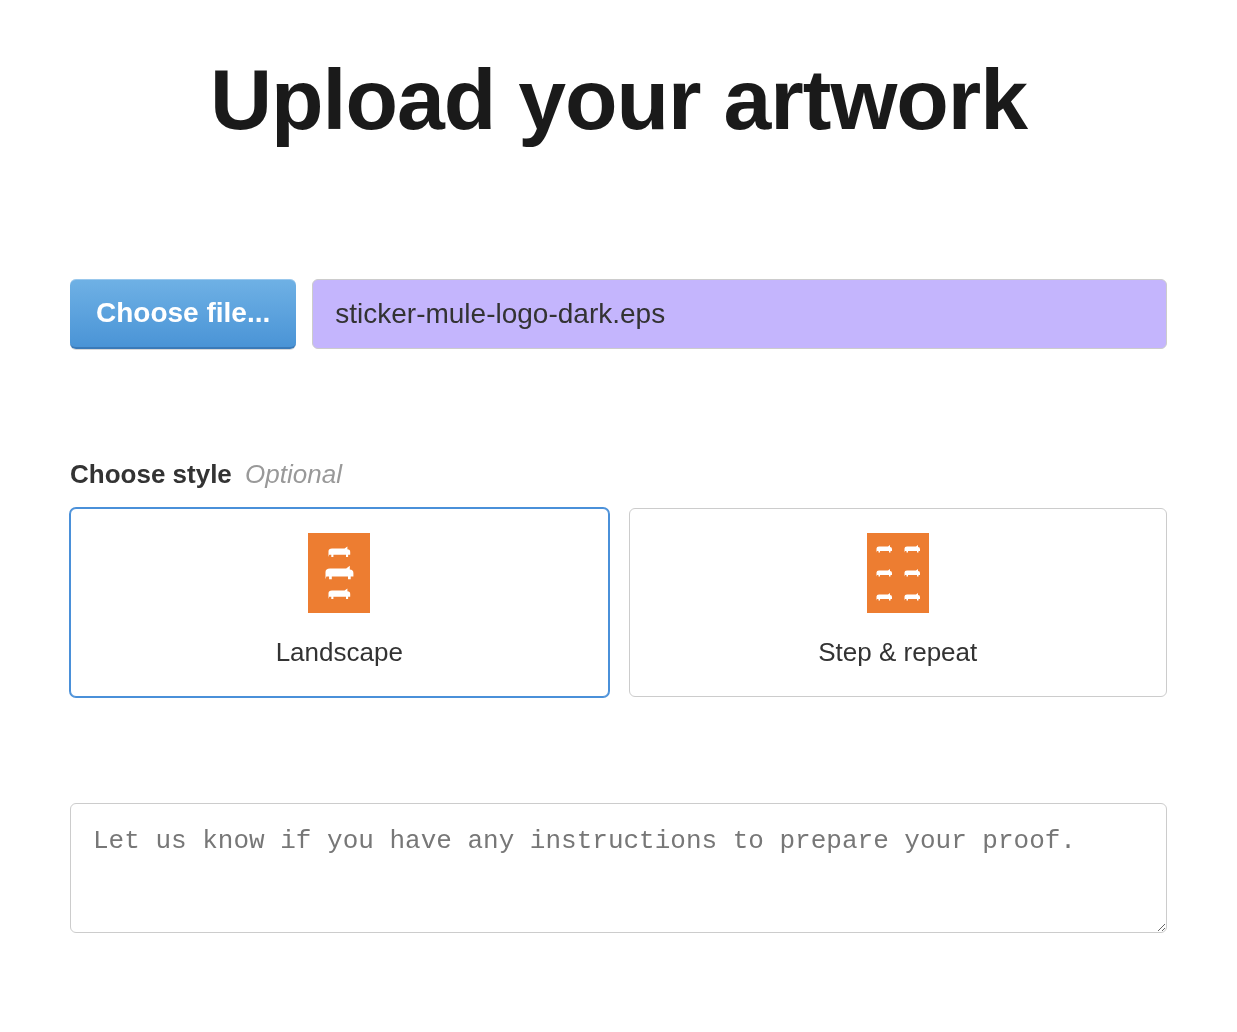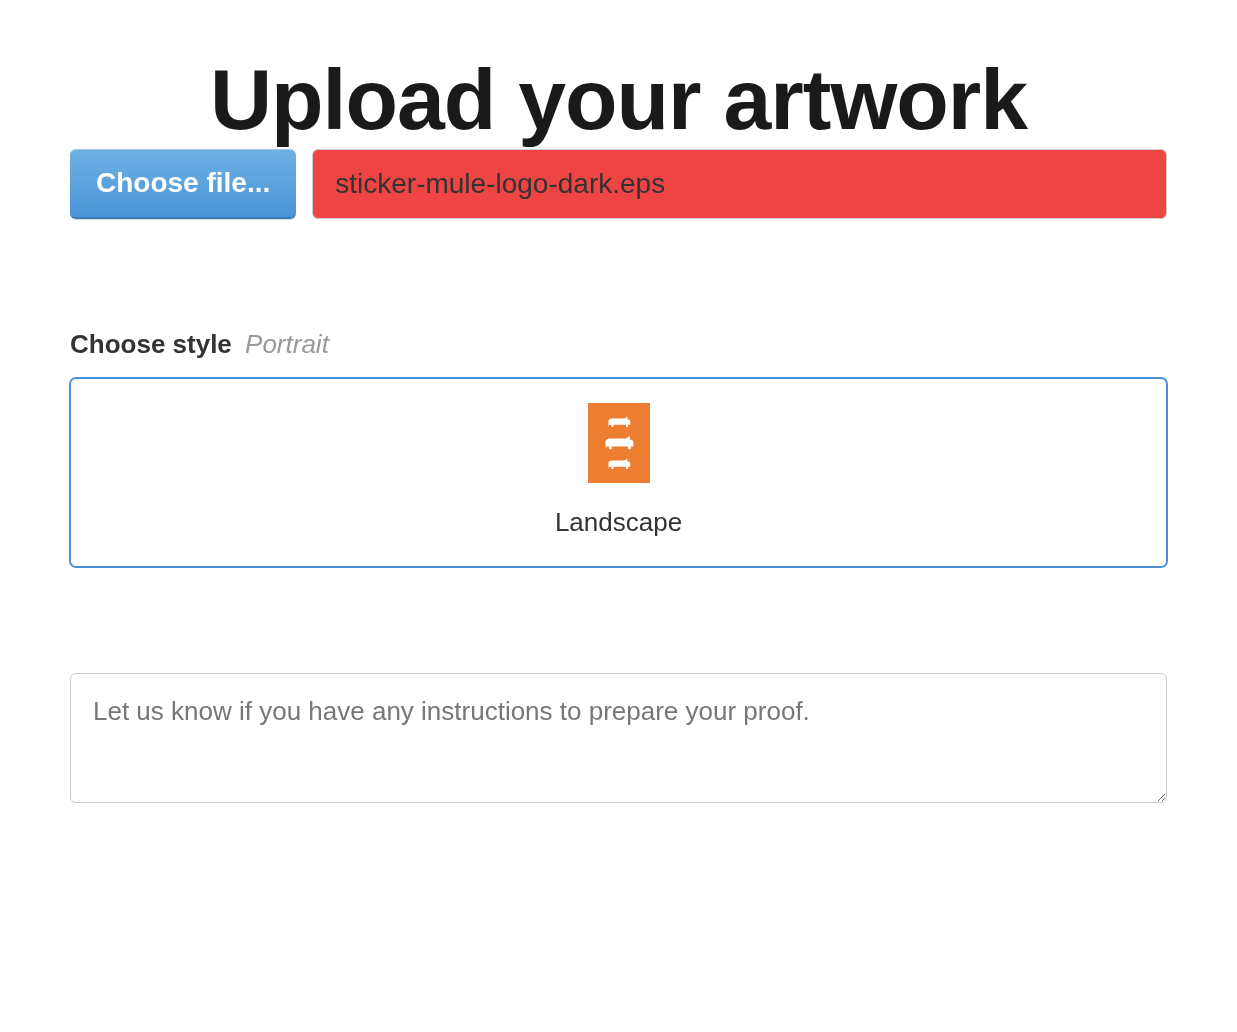--- a/index.html
+++ b/index.html
@@ -15,20 +15,21 @@
       padding: 0;
     }
     .container {
       padding: 50px 70px;
     }
     .page-title {
       font-size: 86px;
       font-weight: 800;
       color: #1a1a1a;
       text-align: center;
+      margin-bottom: 130px;
       letter-spacing: -1px;
     }
     .file-row {
       display: flex;
       gap: 16px;
       margin-bottom: 110px;
     }
     .choose-file-btn {
       background: linear-gradient(to bottom, #6fb1e5, #4a94d6);
       color: #fff;
@@ -41,21 +42,21 @@
       box-shadow: 0 1px 0 rgba(0,0,0,0.15), inset 0 1px 0 rgba(255,255,255,0.3);
       border-bottom: 2px solid #3a7ab8;
     }
     .filename-input {
       flex: 1;
       font-size: 28px;
       padding: 18px 22px;
       border: 1px solid #ccc;
       border-radius: 6px;
       color: #333;
-      background: #ef4444;
+      background: #c4b5fd;
     }
     .section-label {
       font-size: 26px;
       font-weight: 600;
       color: #333;
       margin-bottom: 18px;
     }
     .section-tag {
       font-size: 26px;
       font-weight: 400;
@@ -101,21 +102,21 @@
       font-weight: 400;
     }
     .instructions-textarea {
       width: 100%;
       min-height: 130px;
       font-size: 26px;
       padding: 22px;
       border: 1px solid #ccc;
       border-radius: 6px;
       color: #333;
-      font-family: Liberation Sans, sans-serif;
+      font-family: Liberation Mono, monospace;
       resize: both;
     }
     .instructions-textarea::placeholder {
       color: #777;
     }
     .landscape-inner {
       display: flex;
       flex-direction: column;
       align-items: center;
       gap: 4px;
@@ -152,21 +153,21 @@
   <h1 class="page-title">Upload your artwork</h1>
 
   <div class="file-row">
     <button class="choose-file-btn">Choose file...</button>
     <input type="text" class="filename-input" value="sticker-mule-logo-dark.eps" style="">
   </div>
 
   <div>
     <div class="section-label">
       <span>Choose style</span>
-      <span class="section-tag">Portrait</span>
+      <span class="section-tag">Optional</span>
     </div>
     <div class="print-style-row">
 
       <div class="print-option selected">
         <div class="option-icon">
           <div class="landscape-inner">
             <svg class="landscape-mule-top" viewBox="0 0 40 20">
                 <path d="M5 17 L5 9 Q5 5 10 5 L28 5 L32 2 L32 6 Q36 6 36 10 L36 14 L33 14 L33 17 L30 17 L30 14 L12 14 L12 17 L9 17 L9 14 L6 14 Z" fill="#fff"></path>
               </svg>
             <svg class="landscape-mule-mid" viewBox="0 0 40 20">
@@ -174,20 +175,45 @@
               </svg>
             <svg class="landscape-mule-bot" viewBox="0 0 40 20">
                 <path d="M5 17 L5 9 Q5 5 10 5 L28 5 L32 2 L32 6 Q36 6 36 10 L36 14 L33 14 L33 17 L30 17 L30 14 L12 14 L12 17 L9 17 L9 14 L6 14 Z" fill="#fff"></path>
               </svg>
           </div>
         </div>
         <span class="option-label">Landscape</span>
       </div>
 
 
+      <div class="print-option">
+        <div class="option-icon">
+          <div class="repeat-grid">
+            <svg class="repeat-mule" viewBox="0 0 40 20">
+                <path d="M5 17 L5 9 Q5 5 10 5 L28 5 L32 2 L32 6 Q36 6 36 10 L36 14 L33 14 L33 17 L30 17 L30 14 L12 14 L12 17 L9 17 L9 14 L6 14 Z" fill="#fff"></path>
+              </svg>
+            <svg class="repeat-mule" viewBox="0 0 40 20">
+                <path d="M5 17 L5 9 Q5 5 10 5 L28 5 L32 2 L32 6 Q36 6 36 10 L36 14 L33 14 L33 17 L30 17 L30 14 L12 14 L12 17 L9 17 L9 14 L6 14 Z" fill="#fff"></path>
+              </svg>
+            <svg class="repeat-mule" viewBox="0 0 40 20">
+                <path d="M5 17 L5 9 Q5 5 10 5 L28 5 L32 2 L32 6 Q36 6 36 10 L36 14 L33 14 L33 17 L30 17 L30 14 L12 14 L12 17 L9 17 L9 14 L6 14 Z" fill="#fff"></path>
+              </svg>
+            <svg class="repeat-mule" viewBox="0 0 40 20">
+                <path d="M5 17 L5 9 Q5 5 10 5 L28 5 L32 2 L32 6 Q36 6 36 10 L36 14 L33 14 L33 17 L30 17 L30 14 L12 14 L12 17 L9 17 L9 14 L6 14 Z" fill="#fff"></path>
+              </svg>
+            <svg class="repeat-mule" viewBox="0 0 40 20">
+                <path d="M5 17 L5 9 Q5 5 10 5 L28 5 L32 2 L32 6 Q36 6 36 10 L36 14 L33 14 L33 17 L30 17 L30 14 L12 14 L12 17 L9 17 L9 14 L6 14 Z" fill="#fff"></path>
+              </svg>
+            <svg class="repeat-mule" viewBox="0 0 40 20">
+                <path d="M5 17 L5 9 Q5 5 10 5 L28 5 L32 2 L32 6 Q36 6 36 10 L36 14 L33 14 L33 17 L30 17 L30 14 L12 14 L12 17 L9 17 L9 14 L6 14 Z" fill="#fff"></path>
+              </svg>
+          </div>
+        </div>
+        <span class="option-label">Step &amp; repeat</span>
+      </div>
 
     </div>
   </div>
 
   <div>
     <textarea class="instructions-textarea" placeholder="Let us know if you have any instructions to prepare your proof." style=""></textarea>
   </div>
 
 </div>
 

